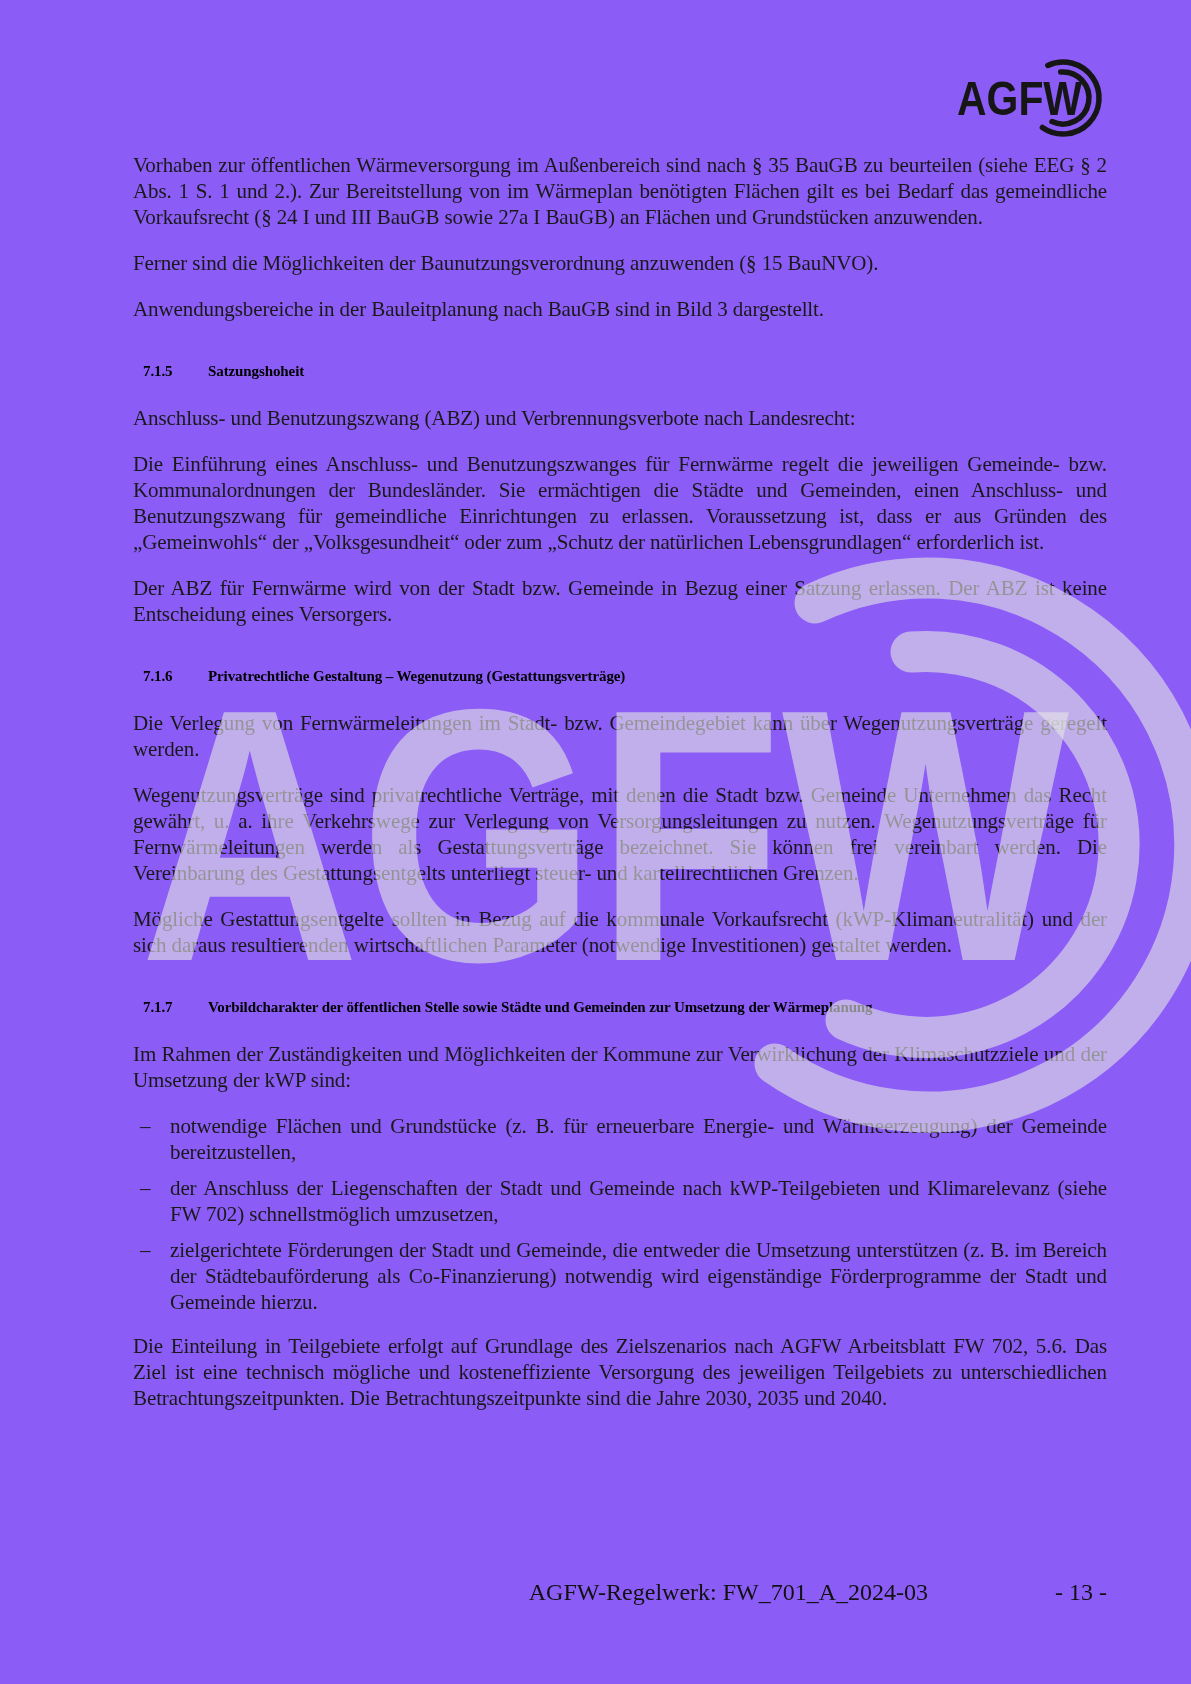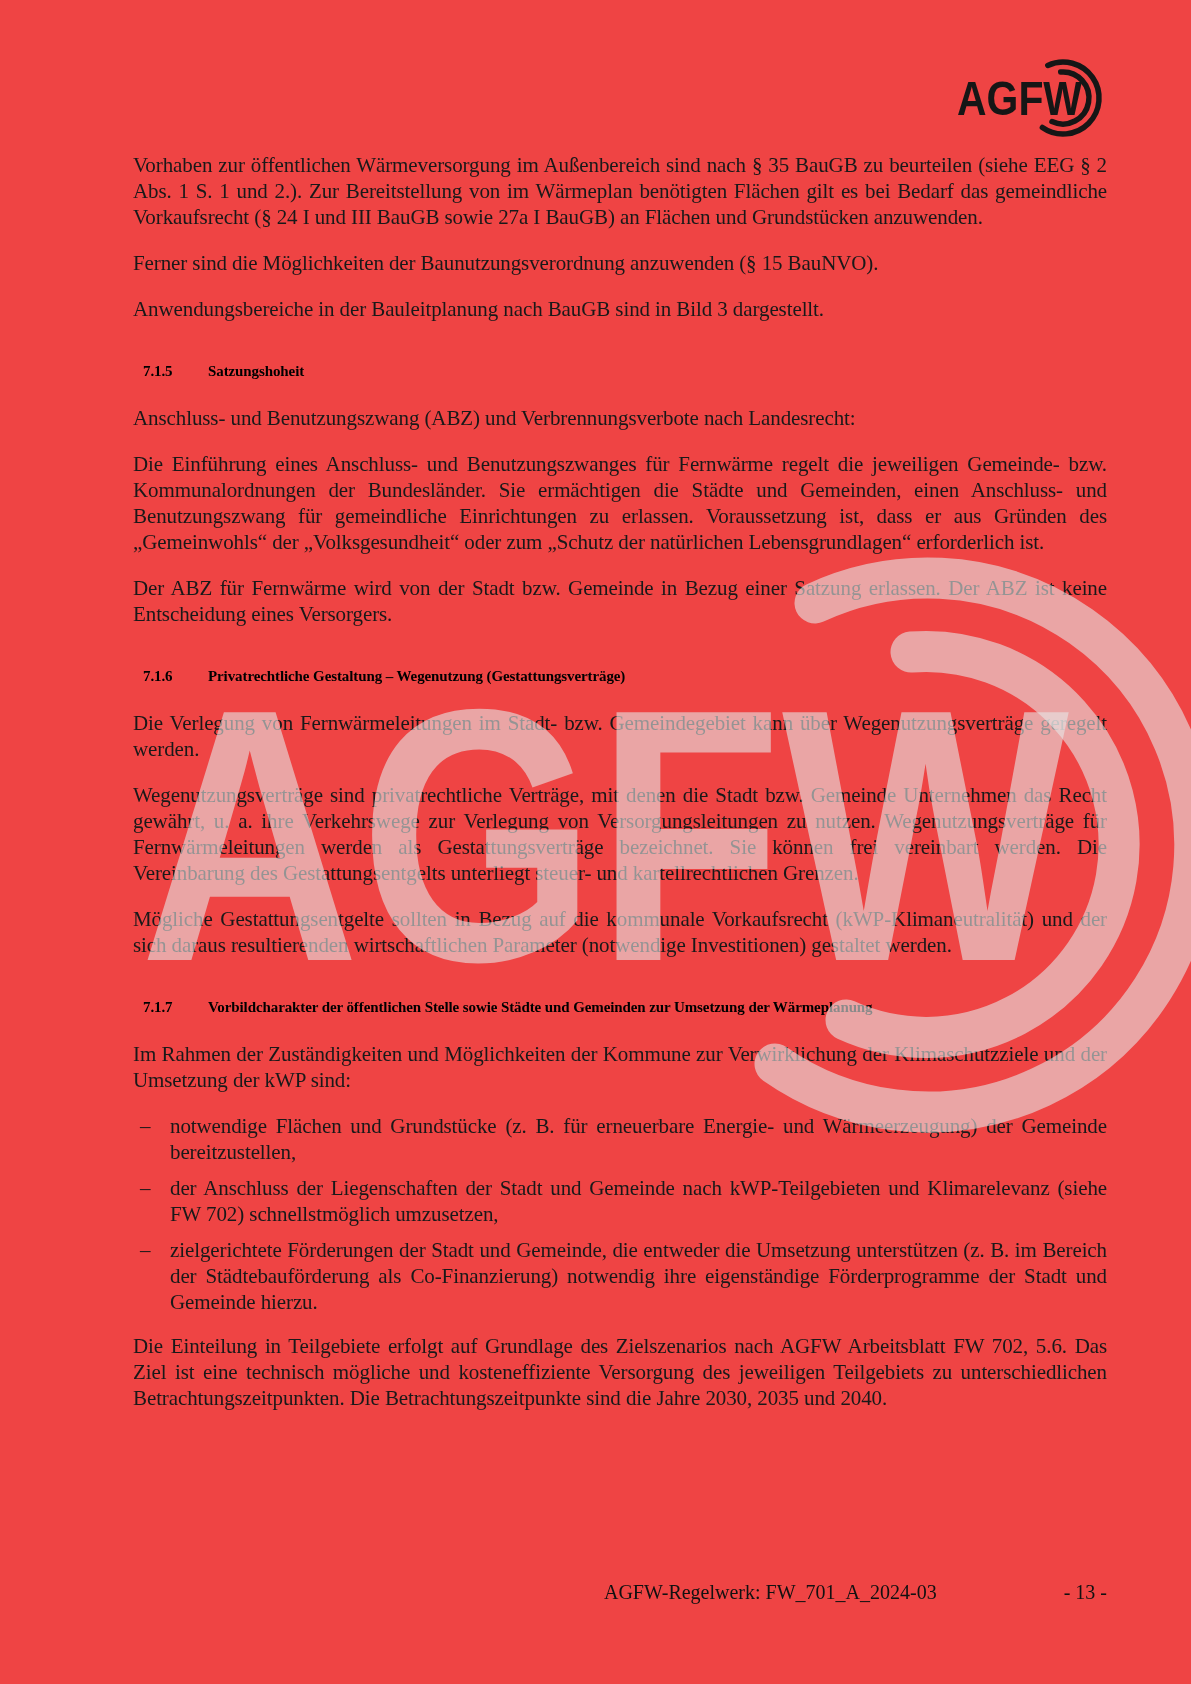--- a/index.html
+++ b/index.html
@@ -1,19 +1,19 @@
 <!DOCTYPE html>
 <html lang="de"><head>
 <meta charset="utf-8">
 <style>
   html,body{margin:0;padding:0;background:#888;}
   .page{
     position:relative;
     width:1191px;height:1684px;
-    background:#ef4444;
+    background:#8b5cf6;
     overflow:hidden;
     margin:0 auto;
     font-family:"Liberation Serif","DejaVu Serif",serif;
     color:#191919;
   }
   
   .logo{position:absolute;left:948px;top:56px;width:170px;height:84px;}
   
   .watermark{position:absolute;left:0;top:0;width:1191px;height:1684px;pointer-events:none;}
   
@@ -39,21 +39,21 @@
     margin:0 0 10px 0;
   }
   .dash-list li::before{
     content:"\2013";
     position:absolute;left:7px;top:0;
   }
   
   .footer{
     position:absolute;left:133px;top:1580px;width:974px;
     display:flex;justify-content:flex-end;align-items:baseline;
-    font-size:20px;line-height:24px;color:#111;
+    font-size:24px;line-height:24px;color:#111;
   }
   .footer .docref{margin-right:127px;}
 </style>
 </head>
 <body>
 
 <div class="page">
 
   <svg class="logo" viewBox="0 0 170 84" xmlns="http://www.w3.org/2000/svg" aria-hidden="true">
     <text x="9" y="59" font-family="Liberation Sans, DejaVu Sans, sans-serif" font-weight="bold" font-size="49" fill="#161616" textLength="125" lengthAdjust="spacingAndGlyphs">AGFW</text>
@@ -85,21 +85,21 @@
 
     <div class="heading">
       <span class="hnum">7.1.7</span>
       <span class="htitle">Vorbildcharakter der öffentlichen Stelle sowie Städte und Gemeinden zur Umsetzung der Wärmeplanung</span>
     </div>
     <p>Im Rahmen der Zuständigkeiten und Möglichkeiten der Kommune zur Verwirklichung der Klimaschutz­ziele und der Umsetzung der kWP sind:</p>
 
     <ul class="dash-list">
       <li><span>notwendige Flächen und Grundstücke (z. B. für erneuerbare Energie- und Wärmeerzeugung) der Ge­meinde bereitzustellen,</span></li>
       <li><span>der Anschluss der Liegenschaften der Stadt und Gemeinde nach kWP-Teilgebieten und Klimarele­vanz (siehe FW 702) schnellstmöglich umzusetzen,</span></li>
-      <li><span>zielgerichtete Förderungen der Stadt und Gemeinde, die entweder die Umsetzung unterstützen (z. B. im Bereich der Städtebauförderung als Co-Finanzierung) notwendig ihre eigenständige Förderpro­gramme der Stadt und Gemeinde hierzu.</span></li>
+      <li><span>zielgerichtete Förderungen der Stadt und Gemeinde, die entweder die Umsetzung unterstützen (z. B. im Bereich der Städtebauförderung als Co-Finanzierung) notwendig wird eigenständige Förderpro­gramme der Stadt und Gemeinde hierzu.</span></li>
     </ul>
 
     <p style="margin-bottom:8px;">Die Einteilung in Teilgebiete erfolgt auf Grundlage des Zielszenarios nach AGFW Arbeitsblatt FW 702, 5.6. Das Ziel ist eine technisch mögliche und kosteneffiziente Versorgung des jeweiligen Teilgebiets zu unterschiedlichen Betrachtungszeitpunkten. Die Betrachtungszeitpunkte sind die Jahre 2030, 2035 und 2040.</p>
   </div>
 
   <div class="footer">
     <span class="docref">AGFW-Regelwerk: FW_701_A_2024-03</span>
     <span class="pagenum">- 13 -</span>
   </div>
 

